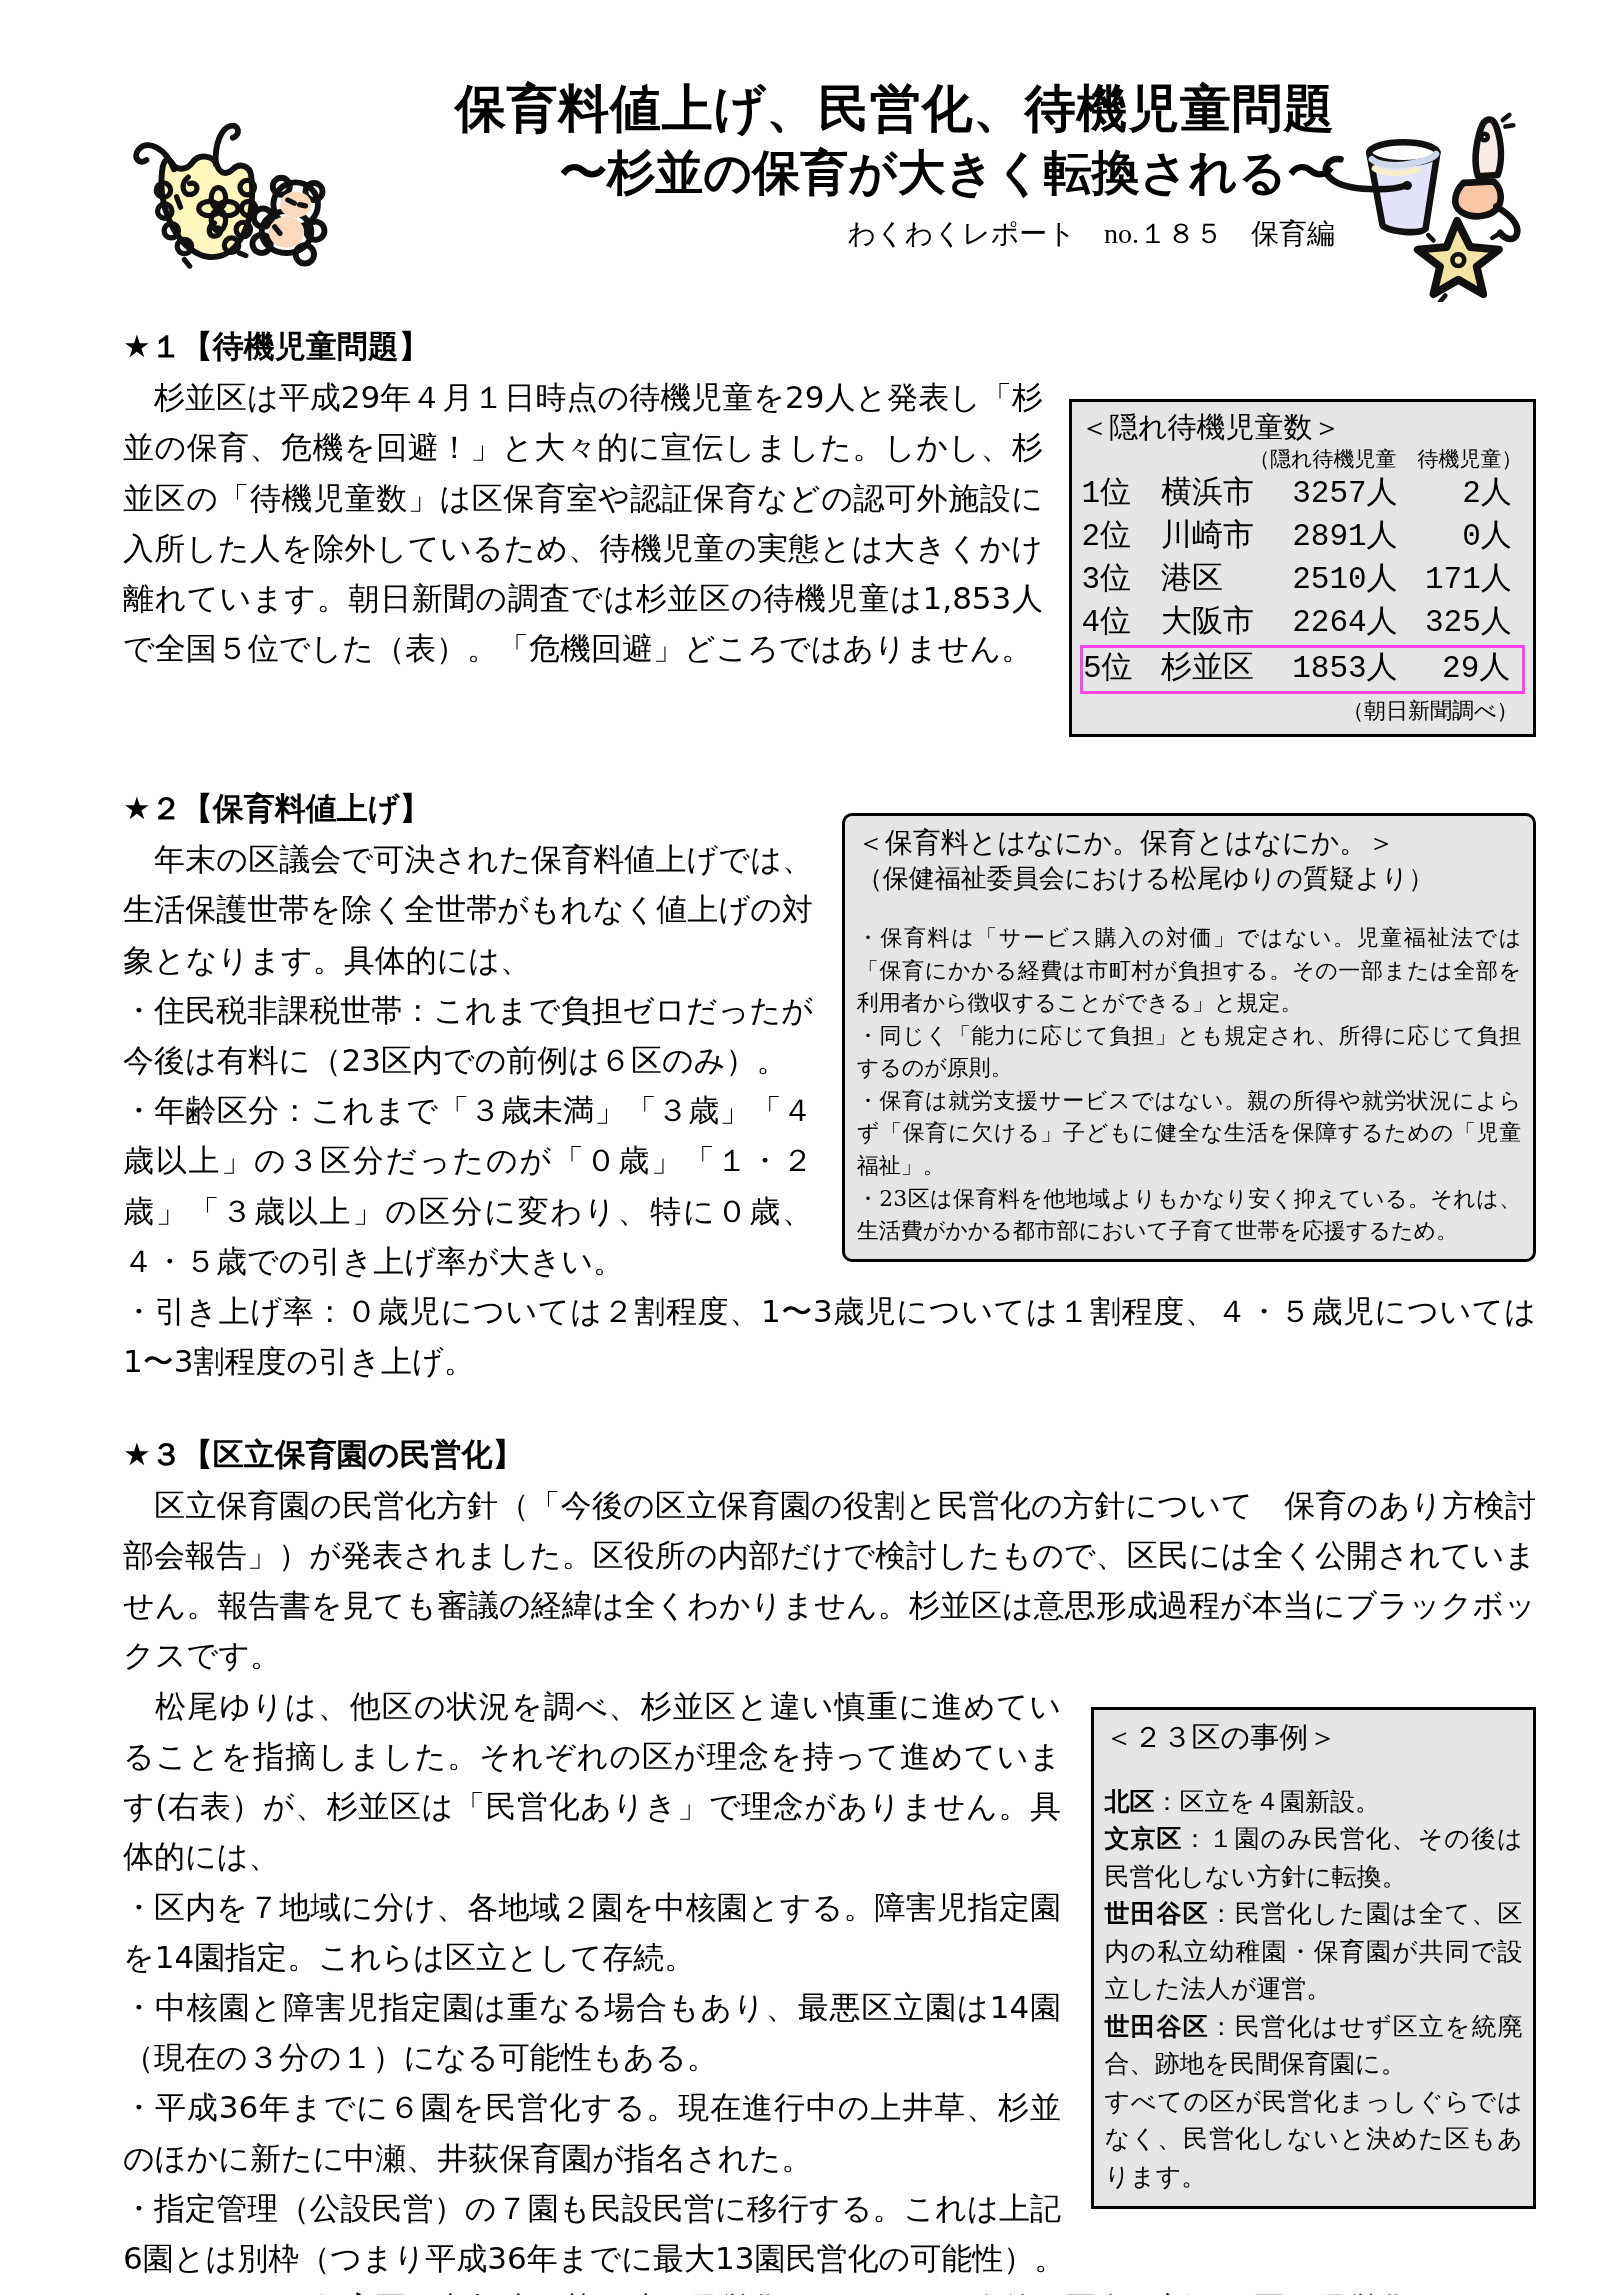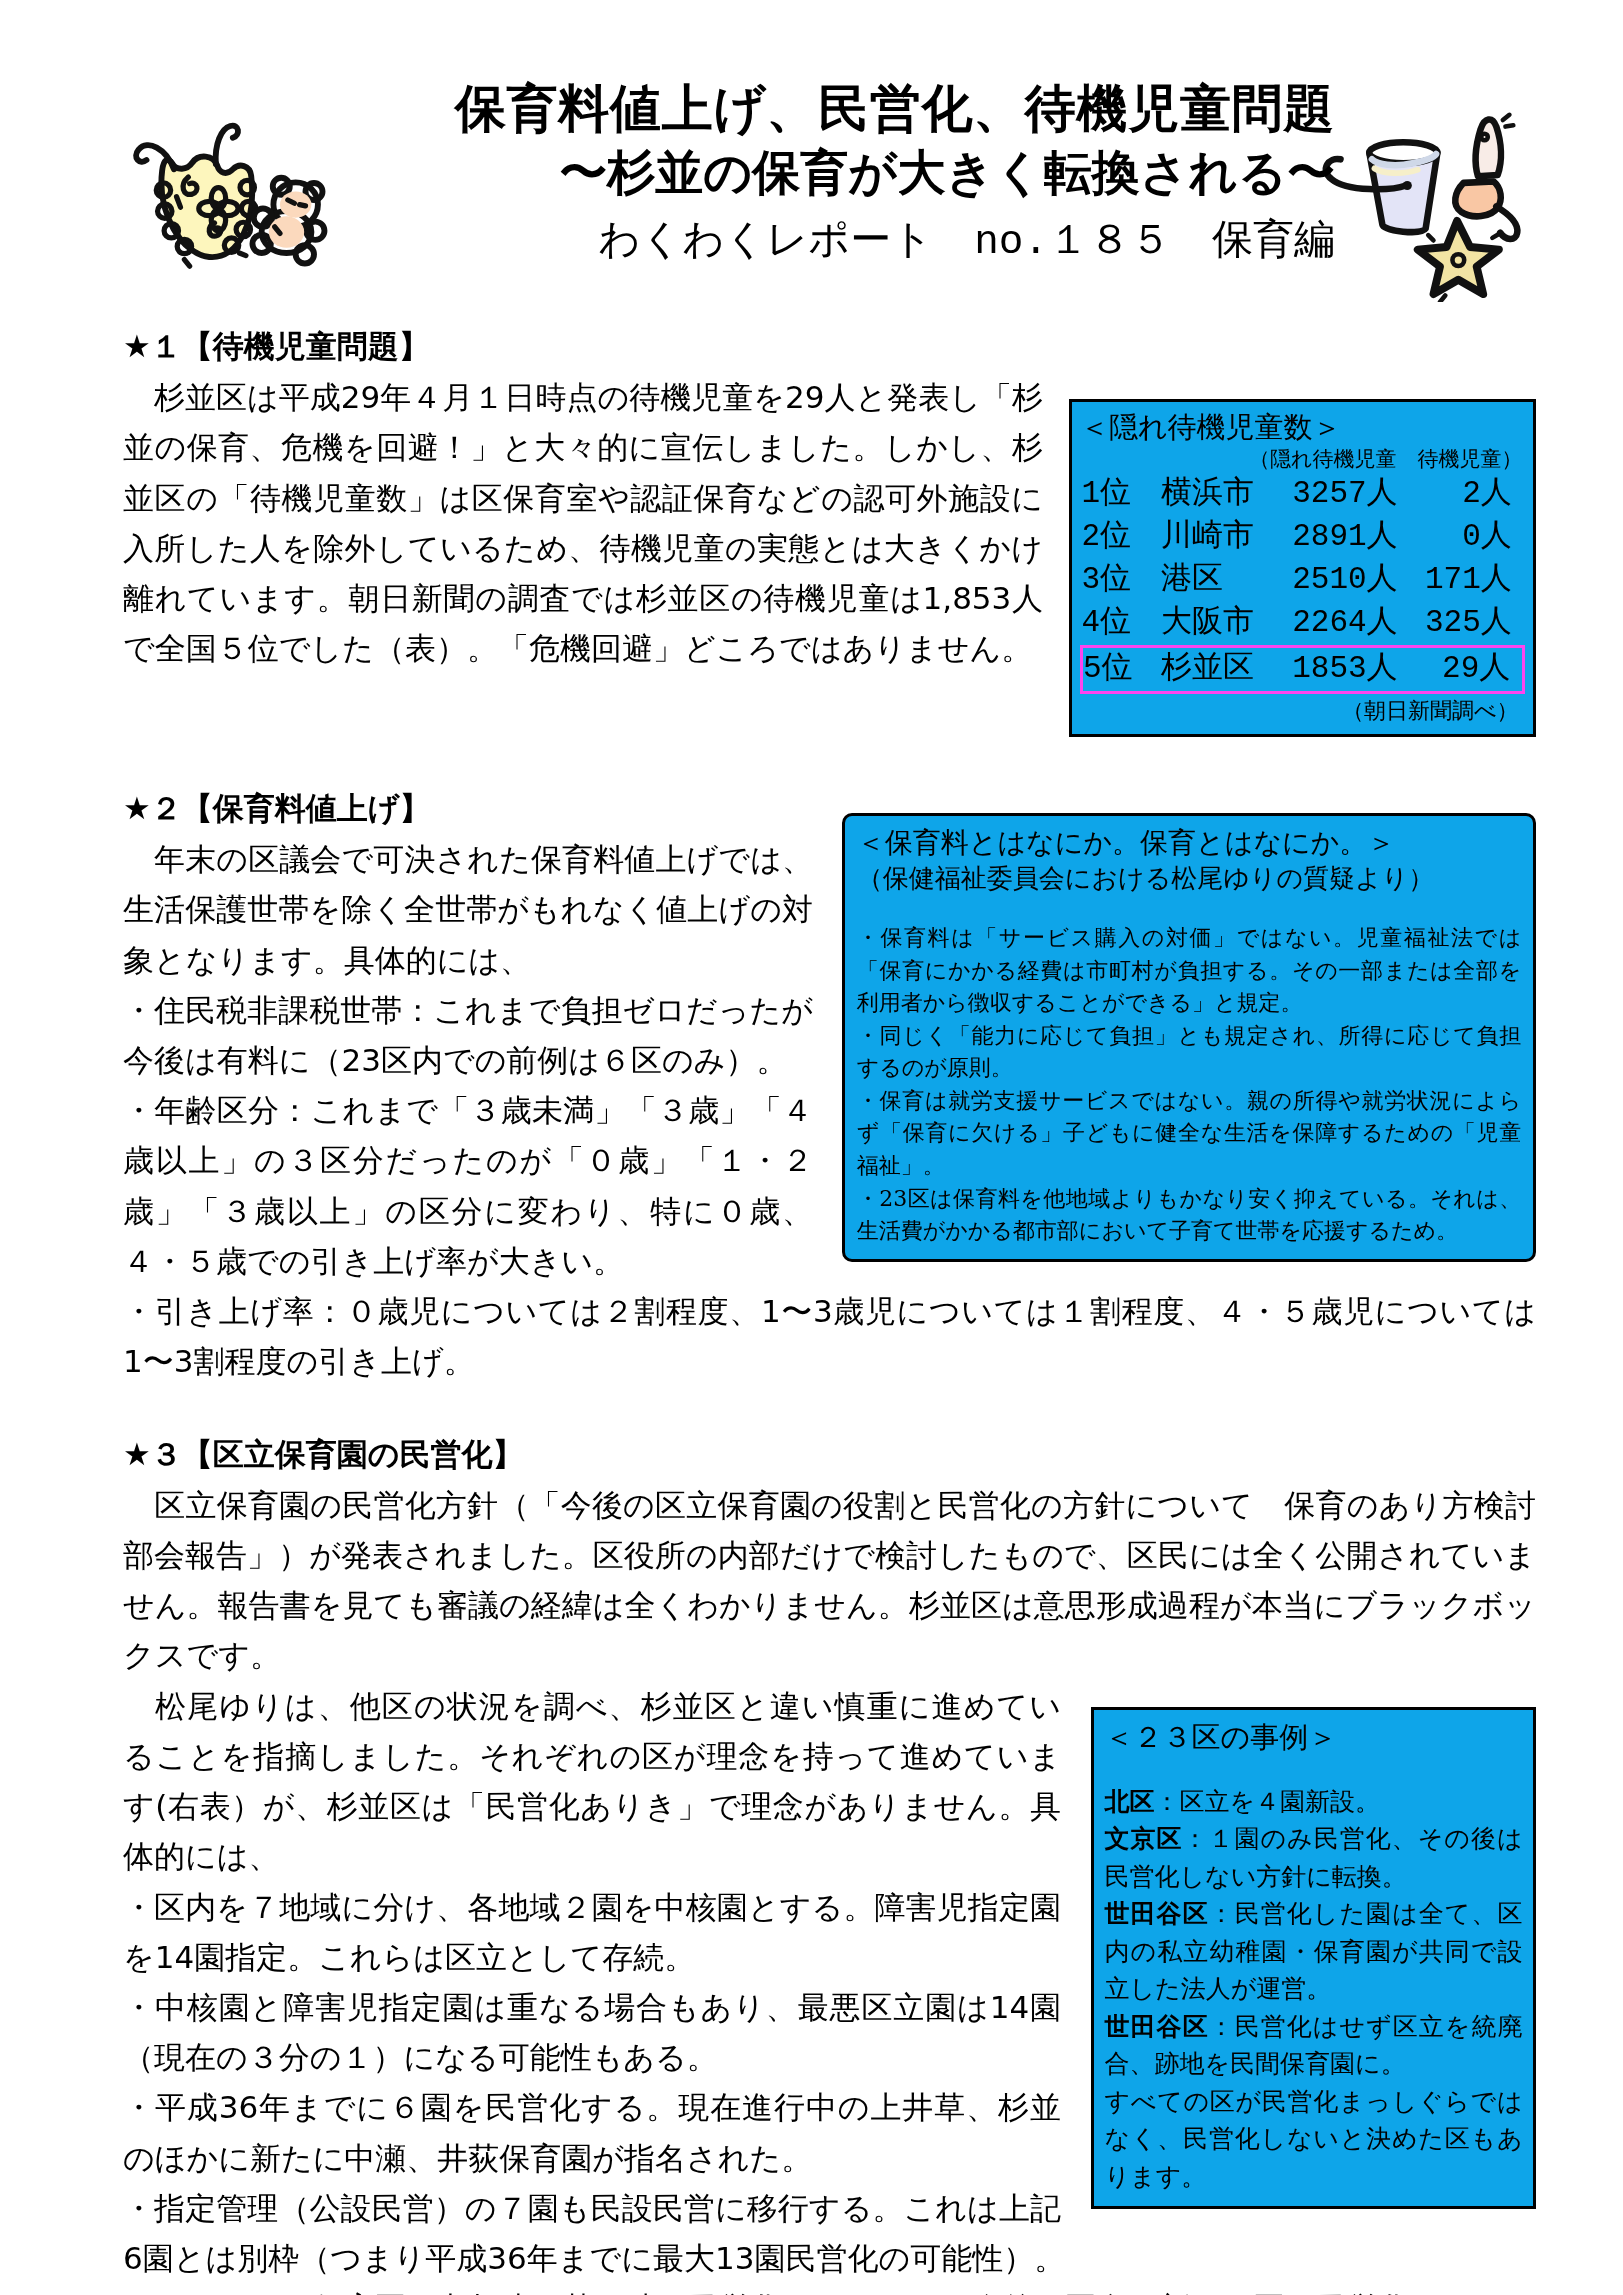--- a/index.html
+++ b/index.html
@@ -44,22 +44,22 @@
   }
   .title-sub {
     font-family: "DejaVu Sans", sans-serif;
     font-weight: bold;
     font-size: 48px;
     line-height: 1.22;
     margin-top: 3.9px;
     white-space: nowrap;
   }
   .title-report {
-    font-family: Liberation Mono, monospace;
-    font-size: 41px;
+    font-family: Liberation Serif, serif;
+    font-size: 28px;
     line-height: 1.3;
     margin-top: 14.4px;
     white-space: nowrap;
   }
 
   .art-left {
     position: absolute;
     left: 111px;
     top: 13px;
     width: 262px;
@@ -96,21 +96,21 @@
     text-justify: inter-character;
   }
   .gap-lg { height: 48px; }
 
   
   .floatbox {
     float: right;
     clear: right;
     box-sizing: border-box;
     border: 3.3px solid #000;
-    background: #0ea5e9;
+    background: #e5e5e5;
     font-family: "DejaVu Sans", sans-serif;
   }
 
   
   #box-hidden {
     width: 467px;
     margin: 72px 0 3.9px 26px;
     padding: 6.5px 7.9px 7.9px 7.9px;
   }
   #box-hidden .bx-title {

